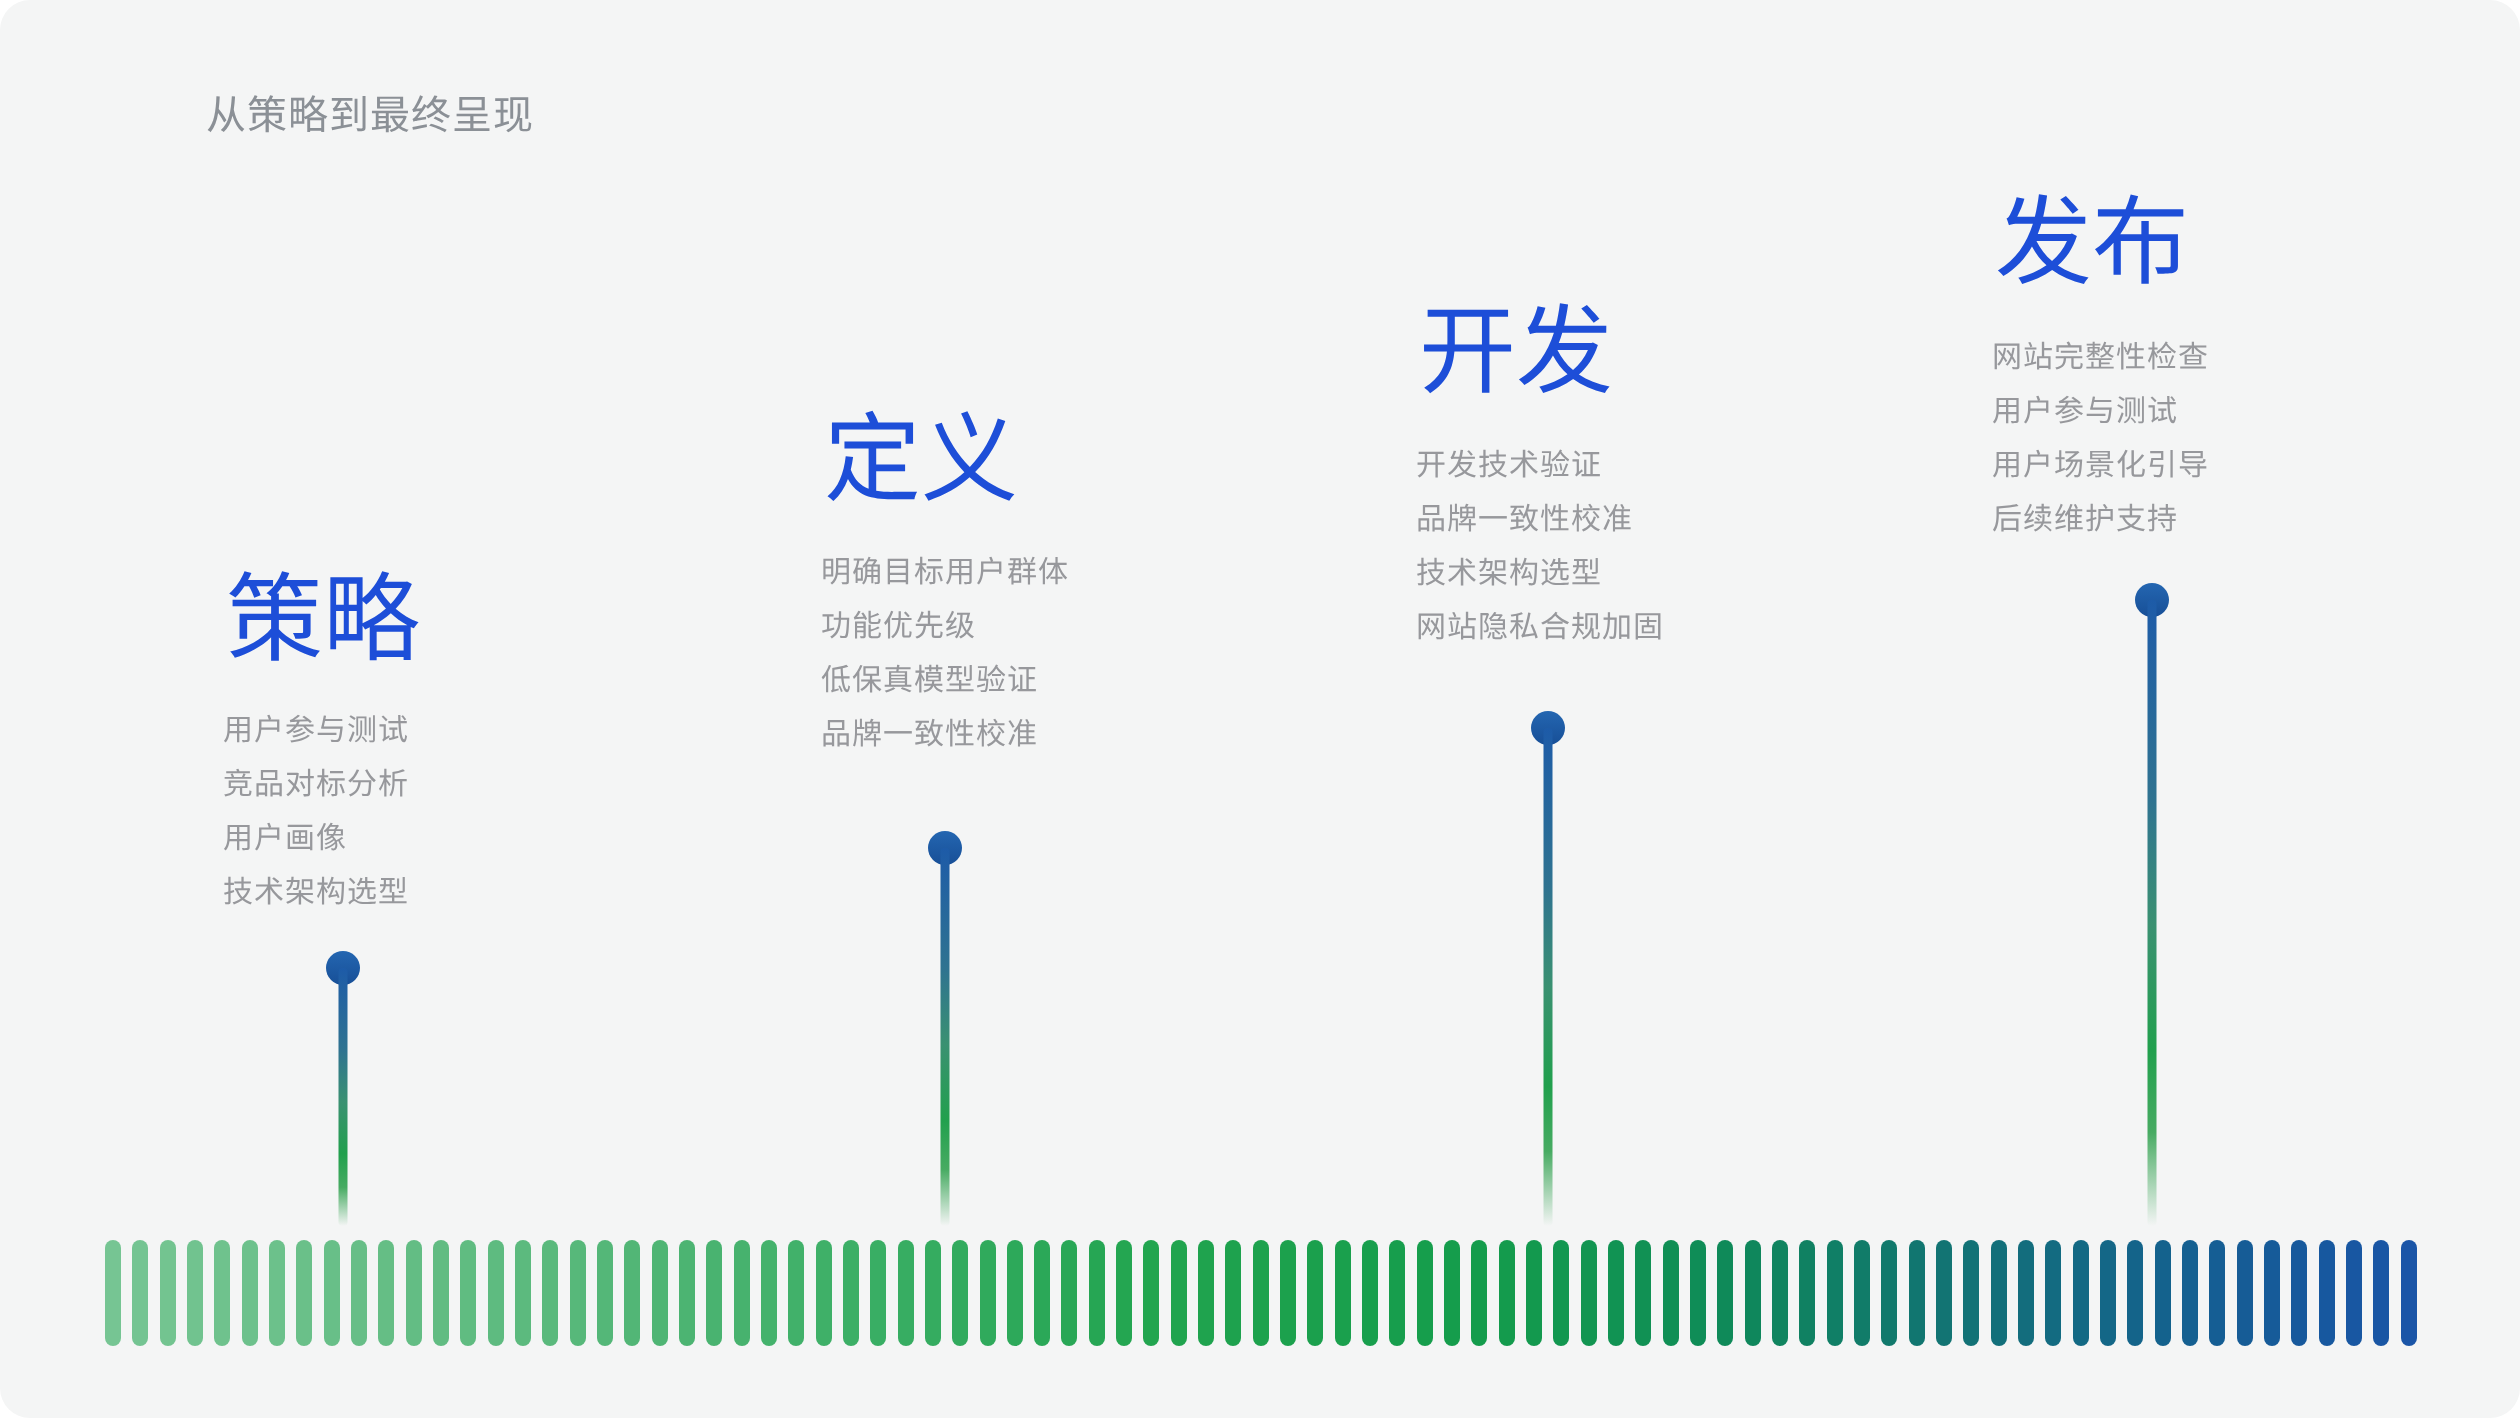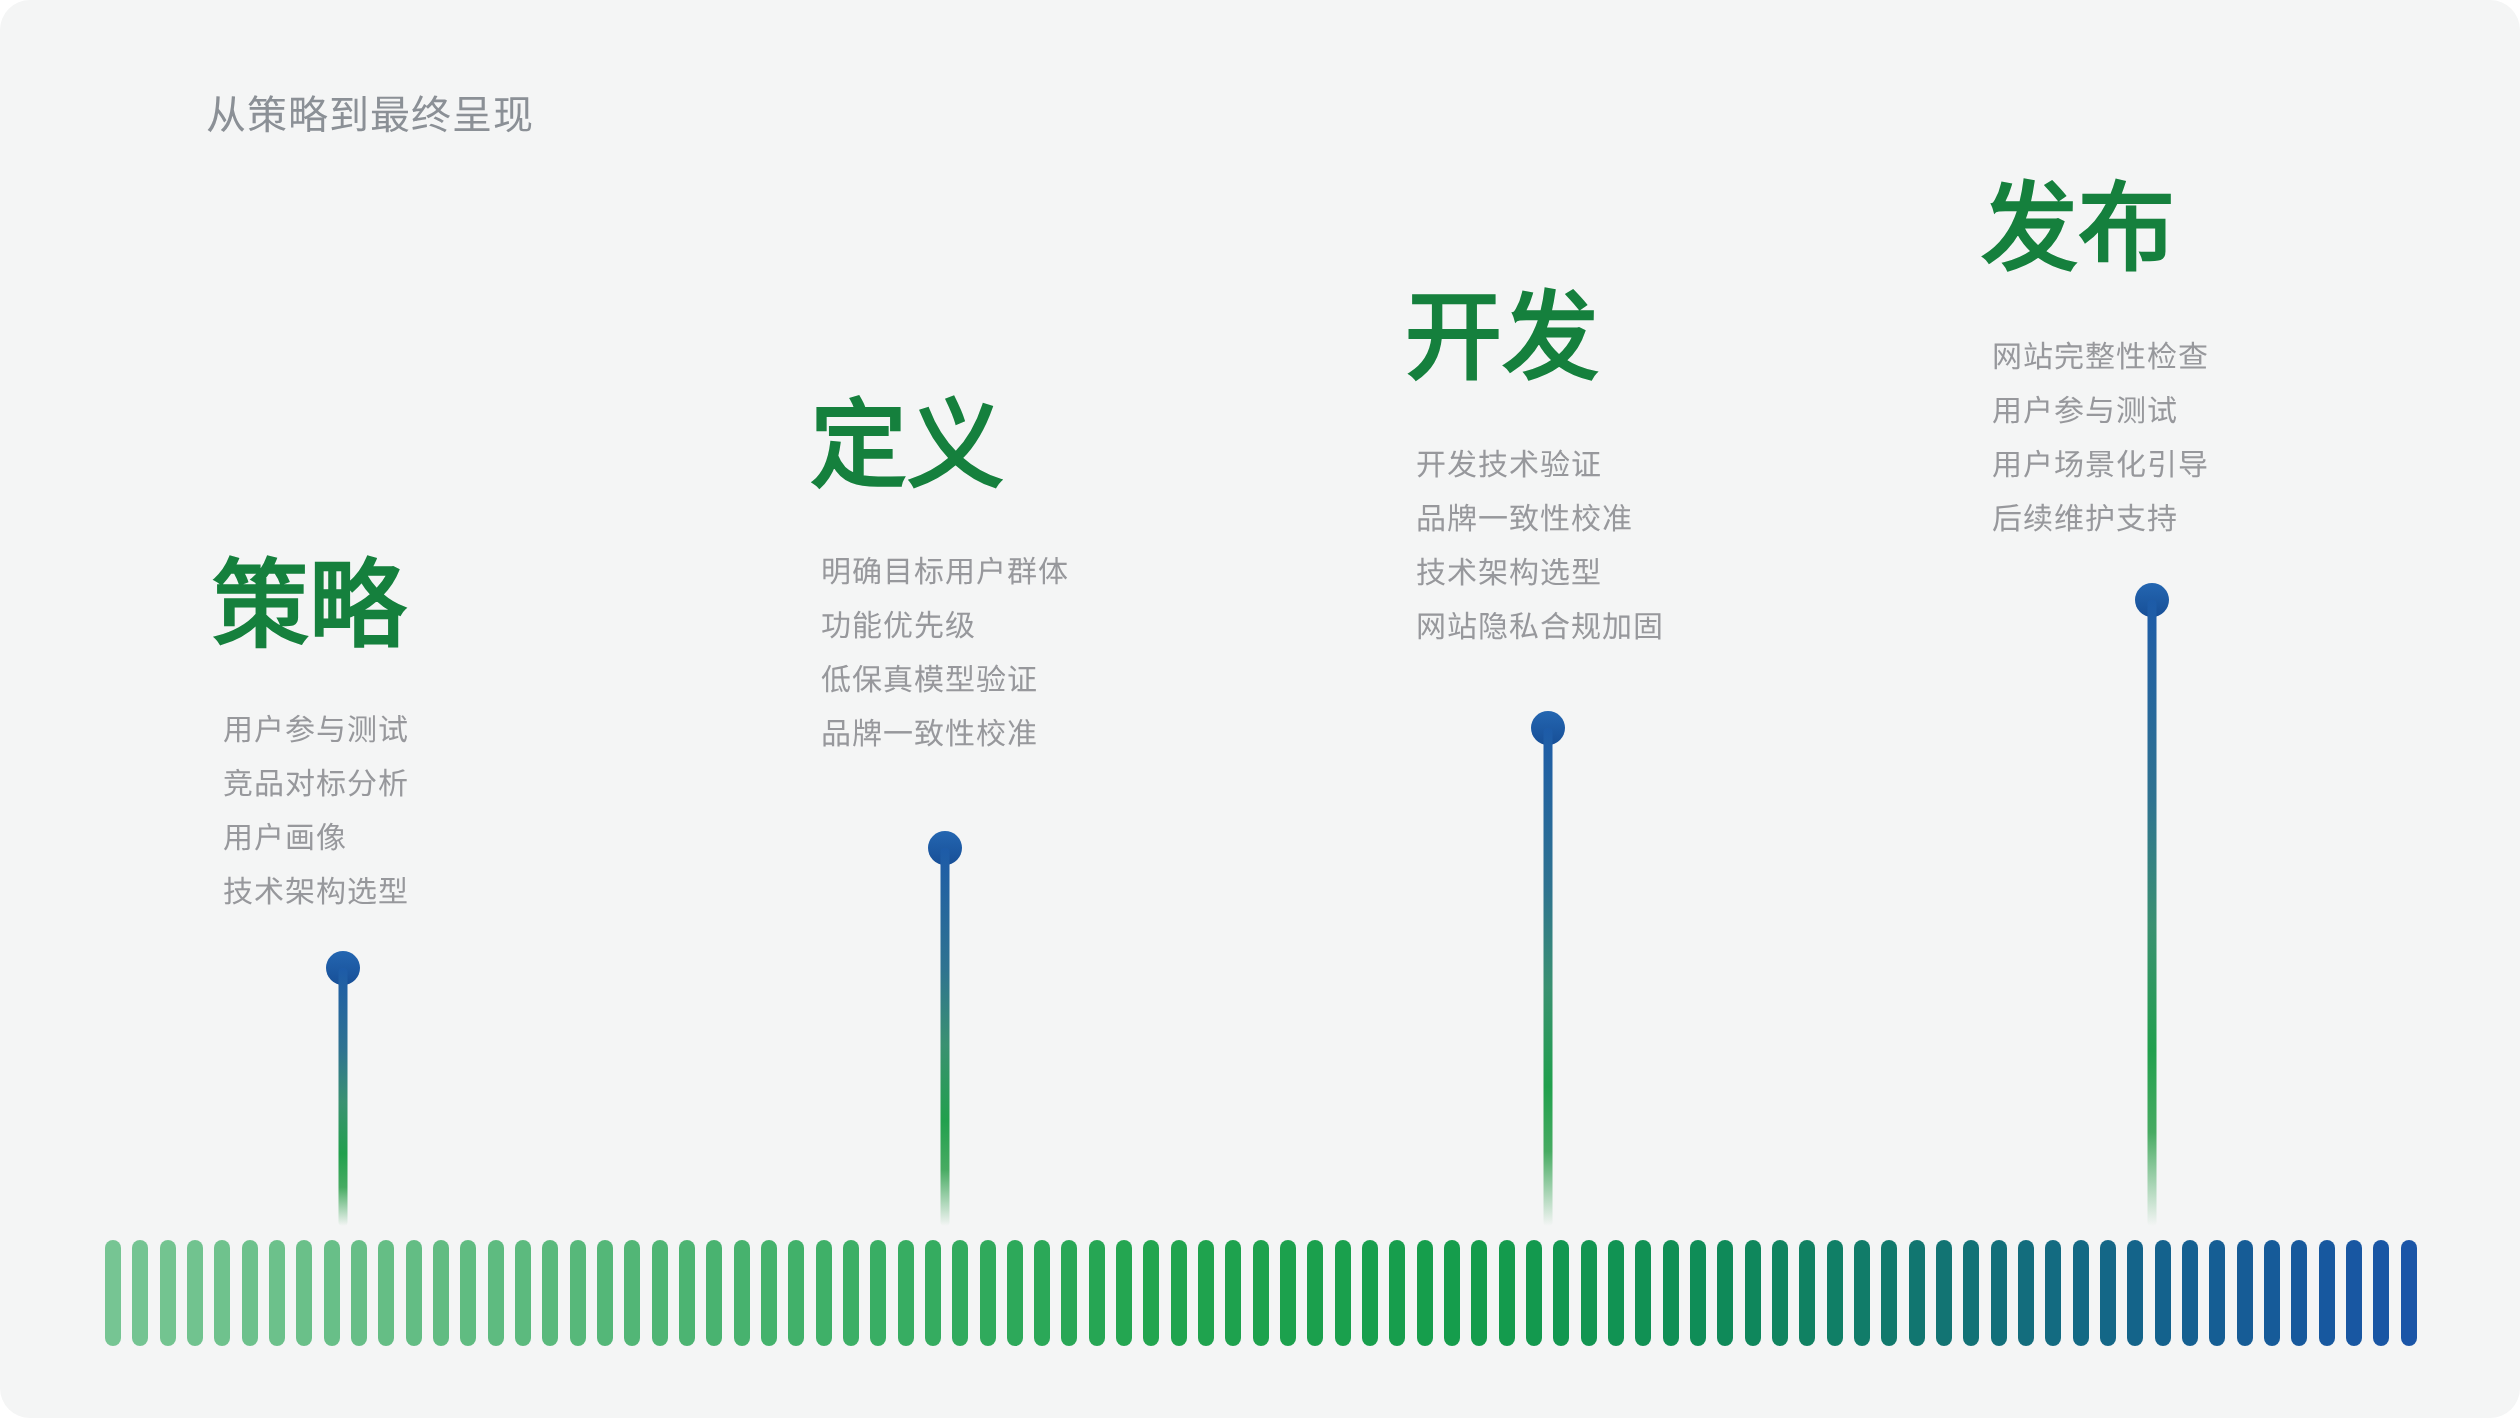--- a/index.html
+++ b/index.html
@@ -10,22 +10,22 @@
   .card{
     position:absolute;inset:0;background:#f4f5f5;border-radius:30px;
   }
   .subtitle{
     position:absolute;left:190px;top:80px;
     font-size:40px;line-height:70px;font-weight:500;color:#8b9096;
     letter-spacing:1px;white-space:pre;margin-left:16px;
   }
   .stage{position:absolute;width:560px;}
   .stage-title{
-    font-size:97px;line-height:111px;font-weight:700;color:#15803d;
-    letter-spacing:0px;margin:0;
+    font-size:97px;line-height:111px;font-weight:400;color:#1d4ed8;
+    letter-spacing:0px;margin:14px;
   }
   .stage-list{margin:9px;padding:0;list-style:none;position:absolute;left:2px;}
   .stage-list li{
     font-size:30px;line-height:54px;color:#97989c;font-weight:500;
     letter-spacing:1px;
   }
   
   .pin{position:absolute;width:34px;}
   .pin .dot{
     position:absolute;top:0;left:0;width:34px;height:34px;border-radius:50%;

